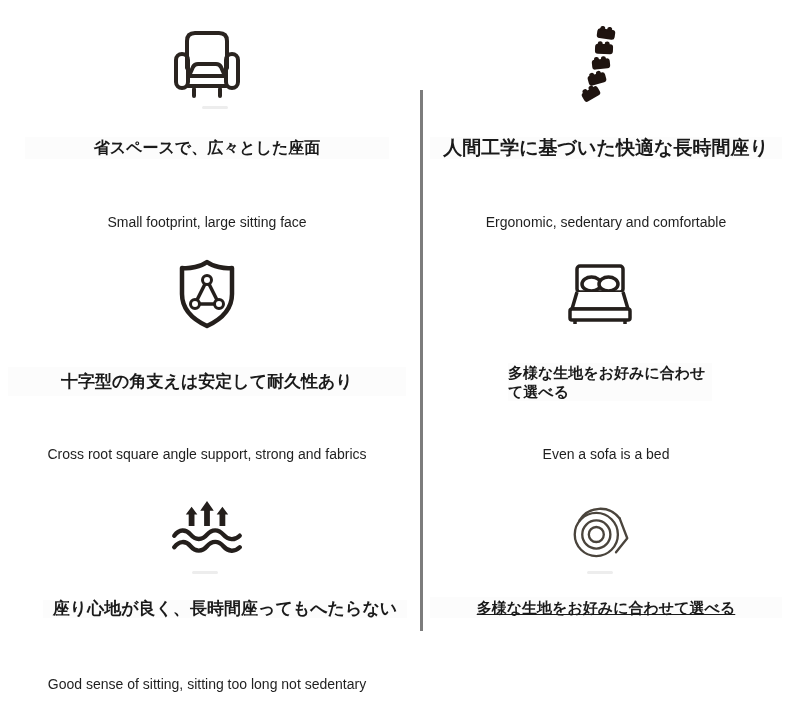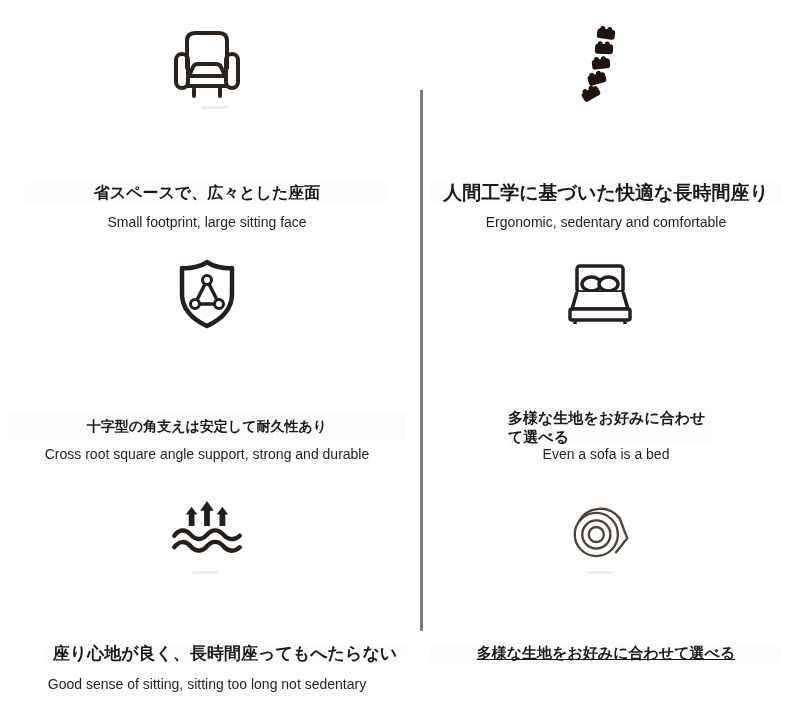--- a/index.html
+++ b/index.html
@@ -16,24 +16,24 @@
   #dash2 { left:192px; top:571px; width:26px; }
   #dash3 { left:587px; top:571px; width:26px; }
 
   #icon-armchair { left:172px; top:28px;  width:70px; height:72px; }
   #icon-spine    { left:577px; top:24px;  width:44px; height:85px; }
   #icon-shield   { left:176px; top:259px; width:62px; height:70px; }
   #icon-bed      { left:566px; top:264px; width:68px; height:62px; }
   #icon-waves    { left:170px; top:501px; width:74px; height:52px; }
   #icon-roll     { left:571px; top:495px; width:60px; height:64px; }
 
-  .jp { position:absolute; font-weight:600; color:#1a1a1a; text-align:center; background:#fcfcfc;margin-top:45px; }
+  .jp { position:absolute; font-weight:600; color:#1a1a1a; text-align:center; background:#fcfcfc; }
   #jp1 { left:25px;  top:137px; width:364px; font-size:16px; line-height:22px; }
   #jp2 { left:430px; top:137px; width:352px; font-size:19px; line-height:22px; }
-  #jp3 { left:8px;   top:367px; width:398px; font-size:14px; line-height:29px;text-align:center; }
+  #jp3 { left:8px;   top:367px; width:398px; font-size:17px; line-height:29px;text-align:center; }
   #jp4 { left:508px; top:363px; width:204px; font-size:15px; line-height:19px; text-align:left; }
   #jp5 { left:43px;  top:600px; width:364px; font-size:17px; line-height:18px; }
   #jp6 { left:430px; top:597px; width:352px; font-size:15px; line-height:21px;text-decoration:underline; }
 
   .en { position:absolute; color:#1f1f1f; text-align:center; font-size:14px; line-height:17px; font-weight:400;margin-top:28px; }
   #en1 { left:25px;  top:186px; width:364px; }
   #en2 { left:430px; top:186px; width:352px; }
   #en3 { left:8px;   top:418px; width:398px; }
   #en4 { left:430px; top:418px; width:352px; }
   #en5 { left:25px;  top:648px; width:364px; }
@@ -102,21 +102,21 @@
       <g stroke="#241f1c" fill="none">
         <path d="M31,3 C25,7.5 14,10 6,9 L6,35 C6,51 17,60.5 31,67 C45,60.5 56,51 56,35 L56,9 C48,10 37,7.5 31,3 Z" stroke-width="4.5" stroke-linejoin="round"></path>
         <path d="M31,21 L43,45 L19,45 Z" stroke-width="3.5" stroke-linejoin="round"></path>
         <circle cx="31" cy="21" r="4.5" fill="#ffffff" stroke-width="3"></circle>
         <circle cx="19" cy="45" r="4.5" fill="#ffffff" stroke-width="3"></circle>
         <circle cx="43" cy="45" r="4.5" fill="#ffffff" stroke-width="3"></circle>
       </g>
     </svg>
   </div>
   <div class="jp" id="jp3">十字型の角支えは安定して耐久性あり</div>
-  <div class="en" id="en3">Cross root square angle support, strong and durable</div>
+  <div class="en" id="en3">Cross root square angle support, strong and fabrics</div>
 
   <div class="icon" id="icon-bed">
     <svg viewBox="0 0 66 62">
       <g stroke="#241f1c" fill="none" stroke-width="3.5" stroke-linejoin="round">
         <rect x="10" y="2" width="46" height="26" rx="3"></rect>
         <ellipse cx="24.5" cy="20" rx="9.5" ry="7" fill="#ffffff"></ellipse>
         <ellipse cx="41.5" cy="20" rx="9.5" ry="7" fill="#ffffff"></ellipse>
         <path d="M10,28 L5,45 H61 L56,28" fill="#ffffff"></path>
         <rect x="3" y="45" width="60" height="11" rx="2" fill="#ffffff"></rect>
         <path d="M8,56 v4 M58,56 v4"></path>

